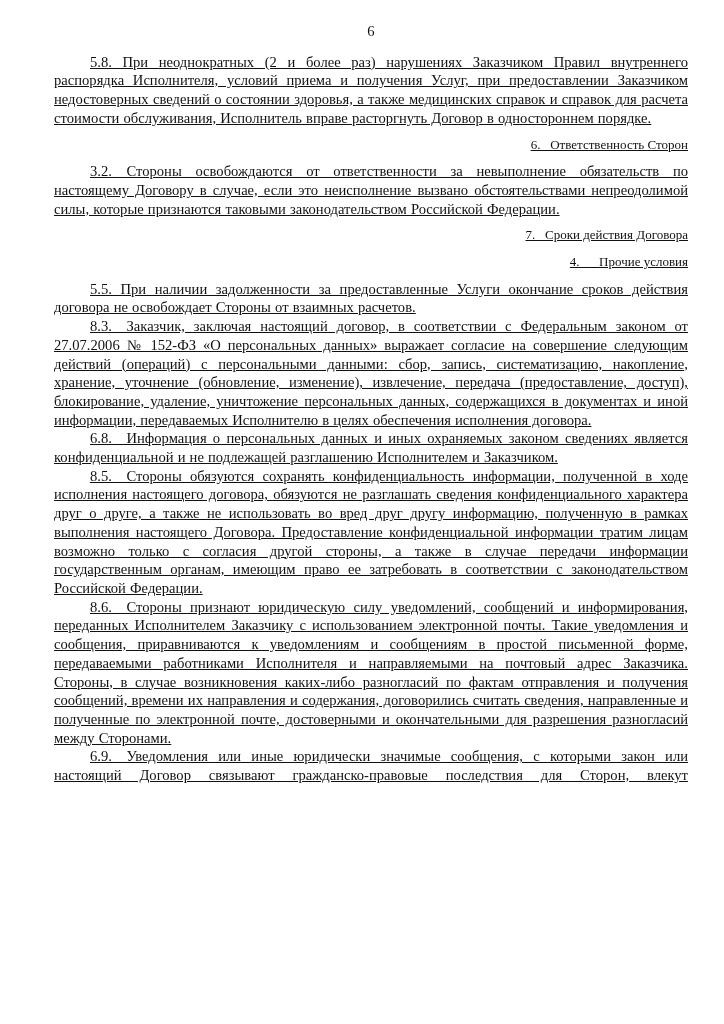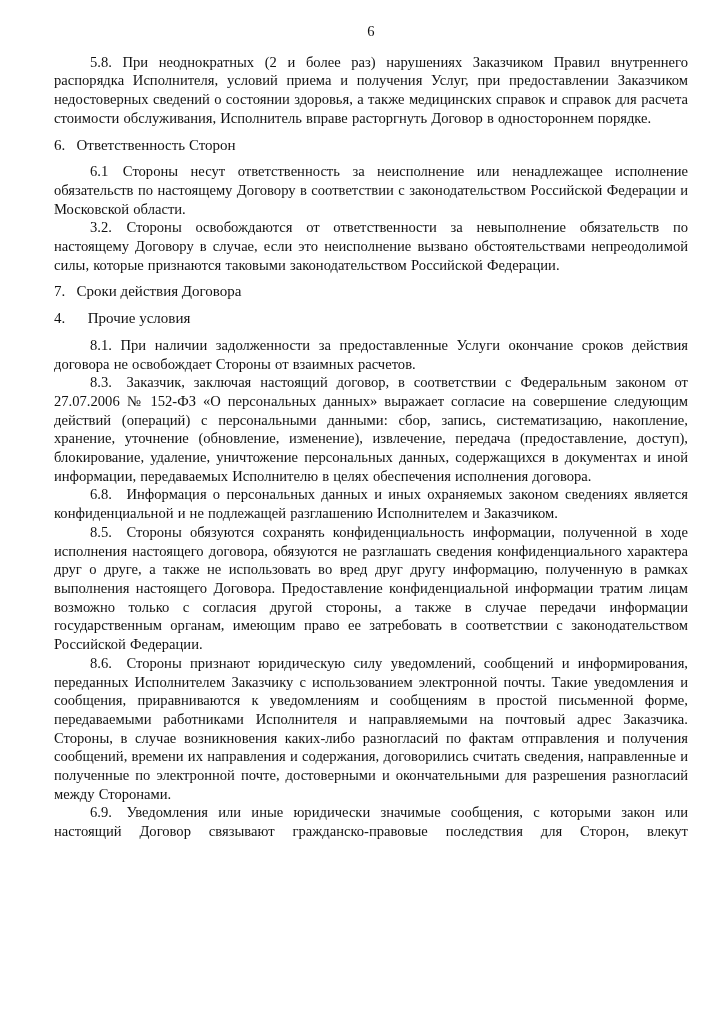--- a/index.html
+++ b/index.html
@@ -23,50 +23,51 @@
   }
   .page-number {
     text-align: center;
     margin-bottom: 12px;
   }
   .para {
     margin: 0;
     text-indent: 36px;
     text-align: justify;
     word-spacing: 0.5px;
+    text-decoration: underline;
   }
   .para.justify-last {
     text-align-last: justify;
   }
   .heading {
     margin: 8px 0;
     font-weight: normal;
-    font-size: 15px;
+    font-size: 13px;
     line-height: 18.7px;
-    text-align: left;
+    text-align: right;
     white-space: pre-wrap;
+    text-decoration: underline;
   }
 </style>
 </head>
 <body>
 
 <div class="page">
   <div class="page-number">6</div>
 
   <p class="para">5.8. При неоднократных (2 и более раз) нарушениях Заказчиком Правил внутреннего распорядка Исполнителя, условий приема и получения Услуг, при предоставлении Заказчиком недостоверных сведений о состоянии здоровья, а также медицинских справок и справок для расчета стоимости обслуживания, Исполнитель вправе расторгнуть Договор в одностороннем порядке.</p>
 
   <h2 class="heading">6.  Ответственность Сторон</h2>
 
-  <p class="para">6.1 Стороны несут ответственность за неисполнение или ненадлежащее исполнение обязательств по настоящему Договору в соответствии с законодательством Российской Федерации и Московской области.</p>
   <p class="para">3.2. Стороны освобождаются от ответственности за невыполнение обязательств по настоящему Договору в случае, если это неисполнение вызвано обстоятельствами непреодолимой силы, которые признаются таковыми законодательством Российской Федерации.</p>
 
   <h2 class="heading">7.  Сроки действия Договора</h2>
 
 
   <h2 class="heading">4.  Прочие условия</h2>
 
-  <p class="para">8.1. При наличии задолженности за предоставленные Услуги окончание сроков действия договора не освобождает Стороны от взаимных расчетов.</p>
+  <p class="para">5.5. При наличии задолженности за предоставленные Услуги окончание сроков действия договора не освобождает Стороны от взаимных расчетов.</p>
   <p class="para">8.3. Заказчик, заключая настоящий договор, в соответствии с Федеральным законом от 27.07.2006 № 152-ФЗ «О персональных данных» выражает согласие на совершение следующим действий (операций) с персональными данными: сбор, запись, систематизацию, накопление, хранение, уточнение (обновление, изменение), извлечение, передача (предоставление, доступ), блокирование, удаление, уничтожение персональных данных, содержащихся в документах и иной информации, передаваемых Исполнителю в целях обеспечения исполнения договора.</p>
   <p class="para">6.8. Информация о персональных данных и иных охраняемых законом сведениях является конфиденциальной и не подлежащей разглашению Исполнителем и Заказчиком.</p>
   <p class="para">8.5. Стороны обязуются сохранять конфиденциальность информации, полученной в ходе исполнения настоящего договора, обязуются не разглашать сведения конфиденциального характера друг о друге, а также не использовать во вред друг другу информацию, полученную в рамках выполнения настоящего Договора. Предоставление конфиденциальной информации тратим лицам возможно только с согласия другой стороны, а также в случае передачи информации государственным органам, имеющим право ее затребовать в соответствии с законодательством Российской Федерации.</p>
   <p class="para">8.6. Стороны признают юридическую силу уведомлений, сообщений и информирования, переданных Исполнителем Заказчику с использованием электронной почты. Такие уведомления и сообщения, приравниваются к уведомлениям и сообщениям в простой письменной форме, передаваемыми работниками Исполнителя и направляемыми на почтовый адрес Заказчика. Стороны, в случае возникновения каких-либо разногласий по фактам отправления и получения сообщений, времени их направления и содержания, договорились считать сведения, направленные и полученные по электронной почте, достоверными и окончательными для разрешения разногласий между Сторонами.</p>
   <p class="para justify-last">6.9. Уведомления или иные юридически значимые сообщения, с которыми закон или настоящий Договор связывают гражданско-правовые последствия для Сторон, влекут</p>
 </div>
 
 </body></html>

